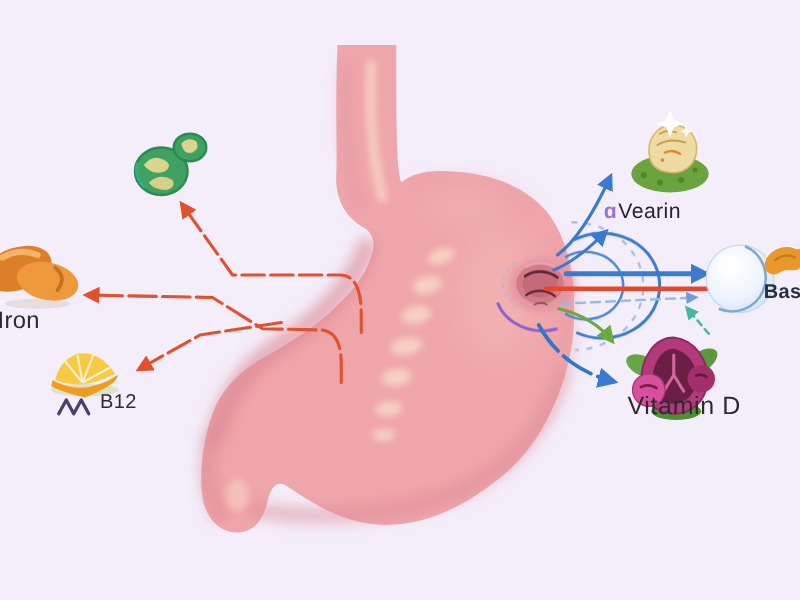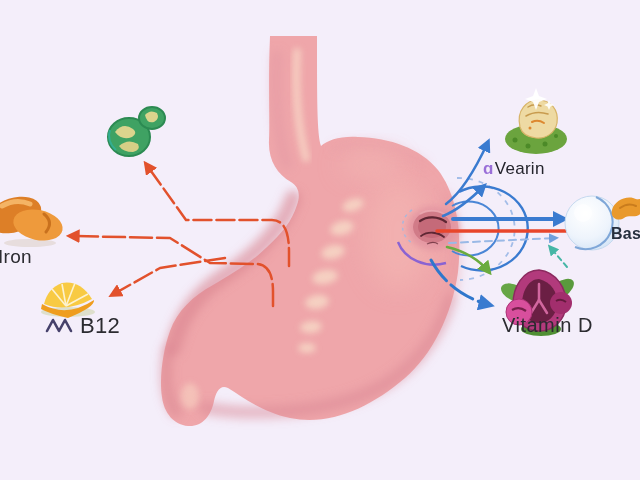--- a/index.html
+++ b/index.html
@@ -6,21 +6,21 @@
   #canvas{
     position:relative;width:640px;height:480px;overflow:hidden;
     background:#f4eefa;
     font-family:"Liberation Sans",sans-serif;
   }
   .label{
     position:absolute;color:#2b2b30;font-weight:500;white-space:nowrap;
     letter-spacing:.3px;
   }
   .label-iron{left:-2px;top:246px;font-size:19px;}
-  .label-b12{left:80px;top:313px;font-size:22px;}
+  .label-b12{left:80px;top:313px;font-size:16px;}
   .label-vearin{left:483px;top:159px;font-size:17px;color:#24242c;}
   .label-vearin .prefix{color:#9a6fd8;font-weight:600;margin-right:1px;}
   .label-vitd{left:502px;top:314px;font-size:20px;letter-spacing:.5px;}
   .label-bast{left:611px;top:225px;font-size:16px;font-weight:600;color:#262f3e;}
   svg{position:absolute;left:0;top:0;}
 </style>
 </head>
 <body>
 
 <div id="canvas">

